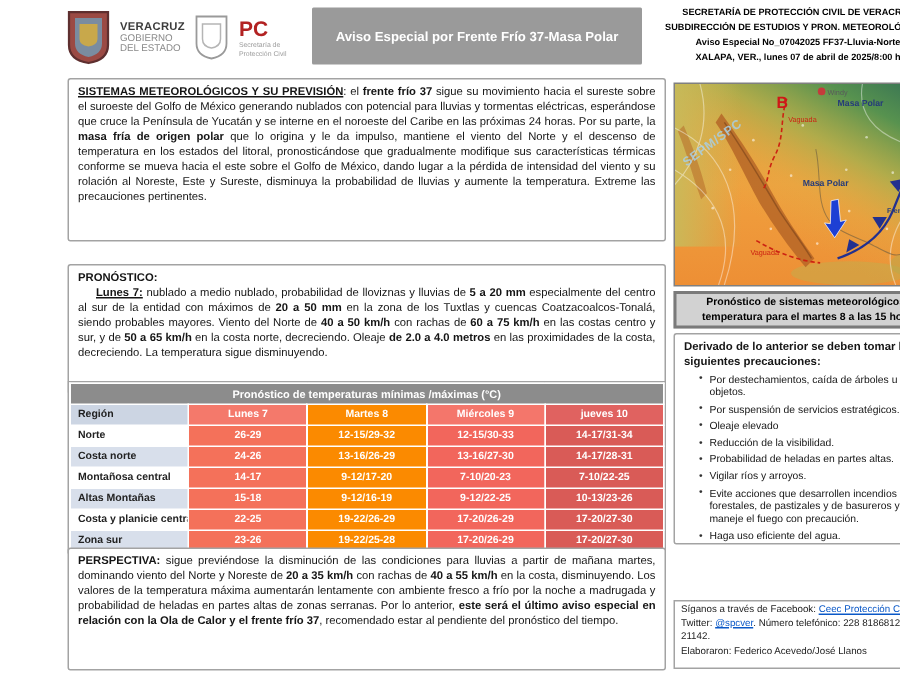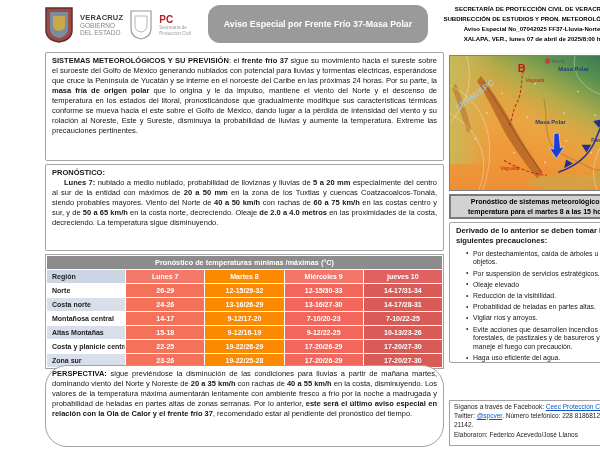--- a/index.html
+++ b/index.html
@@ -2,37 +2,37 @@
 <html><head>
 <meta charset="utf-8">
 <style>
   html,body{margin:0;padding:0;background:#ffffff;}
   #page{position:relative;width:600px;height:450px;background:#fff;overflow:hidden;
         font-family:"Liberation Sans",sans-serif;color:#111;}
   .abs{position:absolute;box-sizing:border-box;margin-left:38px;}
   .box{background:#fff;border:1px solid #a3a3a3;border-radius:2px;padding:3px 6px;
        font-size:7.5px;line-height:1.34;text-align:justify;color:#151515;}
   .b{font-weight:bold;}
-  .u{}
+  .u{text-decoration:underline;}
   
   #logos{left:6px;top:4px;width:160px;height:42px;display:flex;align-items:center;gap:6px;}
   .logo-text{line-height:1.1;}
   .logo-title{font-size:7.5px;font-weight:bold;color:#3c3c3c;letter-spacing:.2px;}
   .logo-sub{font-size:6.5px;color:#8a8a8a;}
-  .pc-abbr{font-size:10px;font-weight:bold;color:#b22222;}
+  .pc-abbr{font-size:14px;font-weight:bold;color:#b22222;}
   .pc-sub{font-size:4.6px;color:#9a9a9a;line-height:1.15;}
   #banner{left:170px;top:5px;width:220px;height:38px;background:#9a9a9a;color:#fff;
           font-weight:bold;font-size:8.8px;text-align:center;display:flex;flex-direction:column;
-          justify-content:center;line-height:1.45;border-radius:12px;}
+          justify-content:center;line-height:1.45;border-radius:1px;}
   #org{left:392px;top:4px;width:204px;font-size:6.1px;font-weight:bold;text-align:center;
        line-height:1.65;color:#000;}
   
   #box-sistemas{left:7px;top:52px;width:399px;height:109px;overflow:hidden;}
-  #box-pronostico{left:7px;top:164px;width:399px;height:87px;overflow:hidden;}
-  #box-perspectiva{left:7px;top:365px;width:399px;height:82px;overflow:hidden;border-radius:22px;}
+  #box-pronostico{left:7px;top:176px;width:399px;height:87px;overflow:hidden;}
+  #box-perspectiva{left:7px;top:365px;width:399px;height:82px;overflow:hidden;}
   .para-heading{font-weight:bold;}
   .indent{text-indent:12px;}
   
   #temp-wrap{left:7px;top:254px;width:399px;border:1px solid #a3a3a3;background:#fff;}
   #temp-table{width:100%;border-collapse:collapse;font-size:7px;table-layout:fixed;}
   #temp-table td,#temp-table th{border:1px solid #fff;height:13px;text-align:center;
       font-weight:bold;color:#fff;padding:0 2px;overflow:hidden;white-space:nowrap;}
   #temp-table .title-cell{background:#8c8c8c;font-size:7.3px;height:13px;}
   #temp-table .region-hdr{text-align:left;color:#222;padding-left:5px;}
   #temp-table .region-cell{text-align:left;color:#222;padding-left:5px;}

